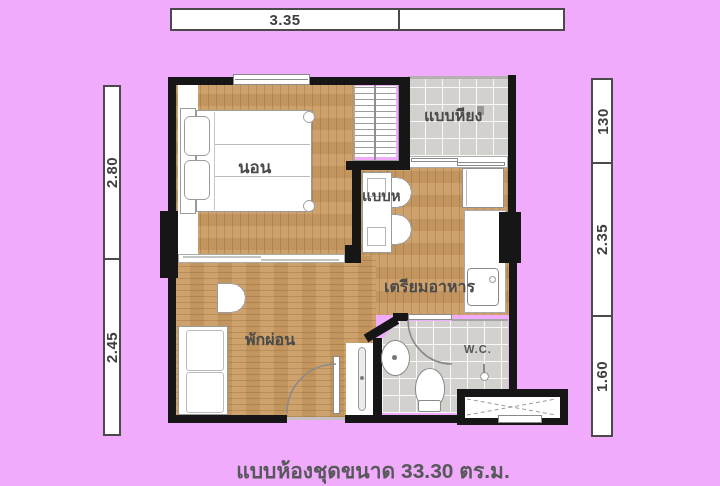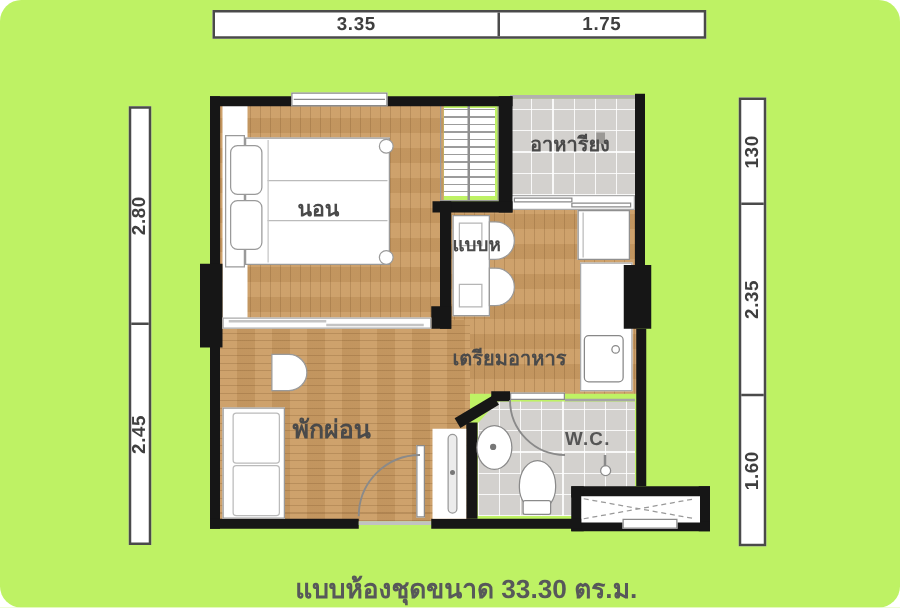--- a/index.html
+++ b/index.html
@@ -1,17 +1,17 @@
 <!DOCTYPE html>
 <html><head>
 <meta charset="utf-8">
 <style>
   html,body{margin:0;padding:0;background:#ffffff;}
-  .stage{position:relative;width:720px;height:486px;background:#bef264;overflow:hidden;
-         font-family:"Liberation Sans","DejaVu Sans",sans-serif;border-radius:17px;}
+  .stage{position:relative;width:720px;height:486px;background:#f0abfc;overflow:hidden;
+         font-family:"Liberation Sans","DejaVu Sans",sans-serif;}
   .abs{position:absolute;}
   
   .dimbox{position:absolute;border:2px solid #4a4a4a;background:#fff;box-sizing:border-box;display:flex;}
   .dimcell{display:flex;align-items:center;justify-content:center;box-sizing:border-box;
            font-weight:bold;color:#3f3f3f;font-size:15px;letter-spacing:.5px;}
   .vbar{flex-direction:column;}
   .vtext{transform:rotate(-90deg);white-space:nowrap;}
   
   .wood-v{background-color:#cb9c63;background-image:
       repeating-linear-gradient(90deg, rgba(98,61,23,.20) 0 1px, rgba(0,0,0,0) 1px 8px),
@@ -30,23 +30,20 @@
   svg.overlay{position:absolute;left:0;top:0;pointer-events:none;}
 </style>
 </head>
 <body>
 
 <div class="stage">
 
   <div class="dimbox" style="left:170px;top:8px;width:395px;height:23px;">
     <div class="dimcell" style="width:228px;border-right:2px solid #4a4a4a;">
         <span>3.35</span>
-      </div>
-    <div class="dimcell" style="flex:1;">
-        <span>1.75</span>
       </div>
   </div>
 
   <div class="dimbox vbar" style="left:103px;top:85px;width:18px;height:351px;">
     <div class="dimcell" style="height:173px;border-bottom:2px solid #4a4a4a;">
         <span class="vtext">2.80</span>
       </div>
     <div class="dimcell" style="flex:1;">
         <span class="vtext">2.45</span>
       </div>
@@ -156,20 +153,20 @@
   <div class="abs" style="left:480px;top:372px;width:7px;height:7px;background:#fff;border:1px solid #8a8a8a;border-radius:50%;"></div>
   <div class="abs" style="left:483px;top:364px;width:2px;height:9px;background:#8a8a8a;"></div>
 
   <svg class="overlay" width="720" height="486">
     <path d="M287 413 A49 49 0 0 1 336 364" fill="none" stroke="#8a8a8a" stroke-width="1.5"></path>
     <path d="M408 320 A44 44 0 0 0 452 364" fill="none" stroke="#8a8a8a" stroke-width="1.5"></path>
     <path d="M467 399 L556 415 M467 415 L556 399" stroke="#999" stroke-width="1" stroke-dasharray="4 3"></path>
   </svg>
 
   <div class="room-label" style="left:238px;top:153px;font-size:17px;">นอน</div>
-  <div class="room-label" style="left:424px;top:103px;font-size:16px;">อาหารียง</div>
+  <div class="room-label" style="left:424px;top:103px;font-size:16px;">แบบหียง</div>
   <div class="room-label" style="left:362px;top:184px;font-size:15px;">แบบห</div>
-  <div class="room-label" style="left:362px;top:274px;font-size:16px;">เตรียมอาหาร</div>
-  <div class="room-label" style="left:234px;top:327px;font-size:20px;">พักผ่อน</div>
-  <div class="room-label" style="left:452px;top:343px;font-size:15px;letter-spacing:1px;color:#555;">W.C.</div>
+  <div class="room-label" style="left:384px;top:274px;font-size:16px;">เตรียมอาหาร</div>
+  <div class="room-label" style="left:245px;top:327px;font-size:16px;">พักผ่อน</div>
+  <div class="room-label" style="left:464px;top:343px;font-size:11px;letter-spacing:1px;color:#555;">W.C.</div>
 
   <div class="caption">แบบห้องชุดขนาด 33.30 ตร.ม.</div>
 </div>
 
 </body></html>

